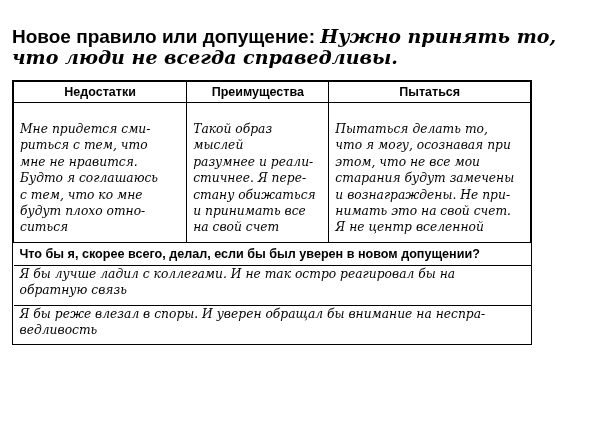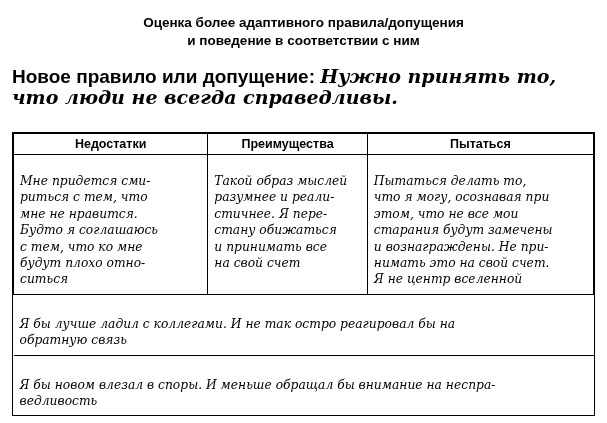--- a/index.html
+++ b/index.html
@@ -36,24 +36,24 @@
     font-size: 19px;
     line-height: 20px;
     font-weight: bold;
   }
   .intro .rule-text {
     font-style: italic;
     font-weight: bold;
     font-family: "DejaVu Serif", serif;
   }
   .table-wrap {
-    margin-top: 24px;
+    margin-top: 12px;
     border: 1.6px solid #000;
     box-sizing: border-box;
-    width: 583px;
+    width: 520px;
   }
   table.main {
     border-collapse: collapse;
     width: 100%;
     table-layout: fixed;
   }
   table.main th {
     border: 1.4px solid #000;
     font-size: 12.5px;
     font-weight: bold;
@@ -81,39 +81,35 @@
     padding: 3px 6px 3px 6px;
     font-size: 12.6px;
     font-weight: bold;
     line-height: 16px;
   }
   .qrow-a {
     border-left: none;
     border-right: none;
     border-top: none;
     border-bottom: 1.4px solid #000;
-    padding: 21px 6px 6px 6px;
+    padding: 0 6px 6px 6px;
   }
   .qrow-a .cell-text {
     font-size: 12.3px;
     line-height: 16.4px;
   }
   .last .qrow-a {
     border-bottom: none;
   }
 </style>
 </head>
 <body>
 
 <div class="page">
 
-  <div class="title">
-    <span class="title-line">Оценка более адаптивного правила/допущения</span>
-    <span class="title-line">и поведение в соответствии с ним</span>
-  </div>
 
   <div class="intro">
     <span>Новое правило или допущение:</span>
     <span class="rule-text">Нужно принять то, что люди не всегда справедливы.</span>
   </div>
 
   <div class="table-wrap">
     <table class="main">
       <colgroup>
         <col style="width:33.5%">
@@ -150,28 +146,31 @@
             <div class="cell-text">Пытаться делать то,
 что я могу, осознавая при
 этом, что не все мои
 старания будут замечены
 и вознаграждены. Не при-
 нимать это на свой счет.
 Я не центр вселенной</div>
           </td>
         </tr>
         <tr>
+          <td class="qrow-q" colspan="3">Что бы я, скорее всего, делал, если бы был уверен в новом допущении?</td>
+        </tr>
+        <tr>
           <td class="qrow-a" colspan="3">
             <div class="cell-text">Я бы лучше ладил с коллегами. И не так остро реагировал бы на
 обратную связь</div>
           </td>
         </tr>
         <tr class="last">
           <td class="qrow-a" colspan="3">
-            <div class="cell-text">Я бы новом влезал в споры. И меньше обращал бы внимание на неспра-
+            <div class="cell-text">Я бы реже влезал в споры. И уверен обращал бы внимание на неспра-
 ведливость</div>
           </td>
         </tr>
       </tbody>
     </table>
   </div>
 
 </div>
 
 </body></html>

